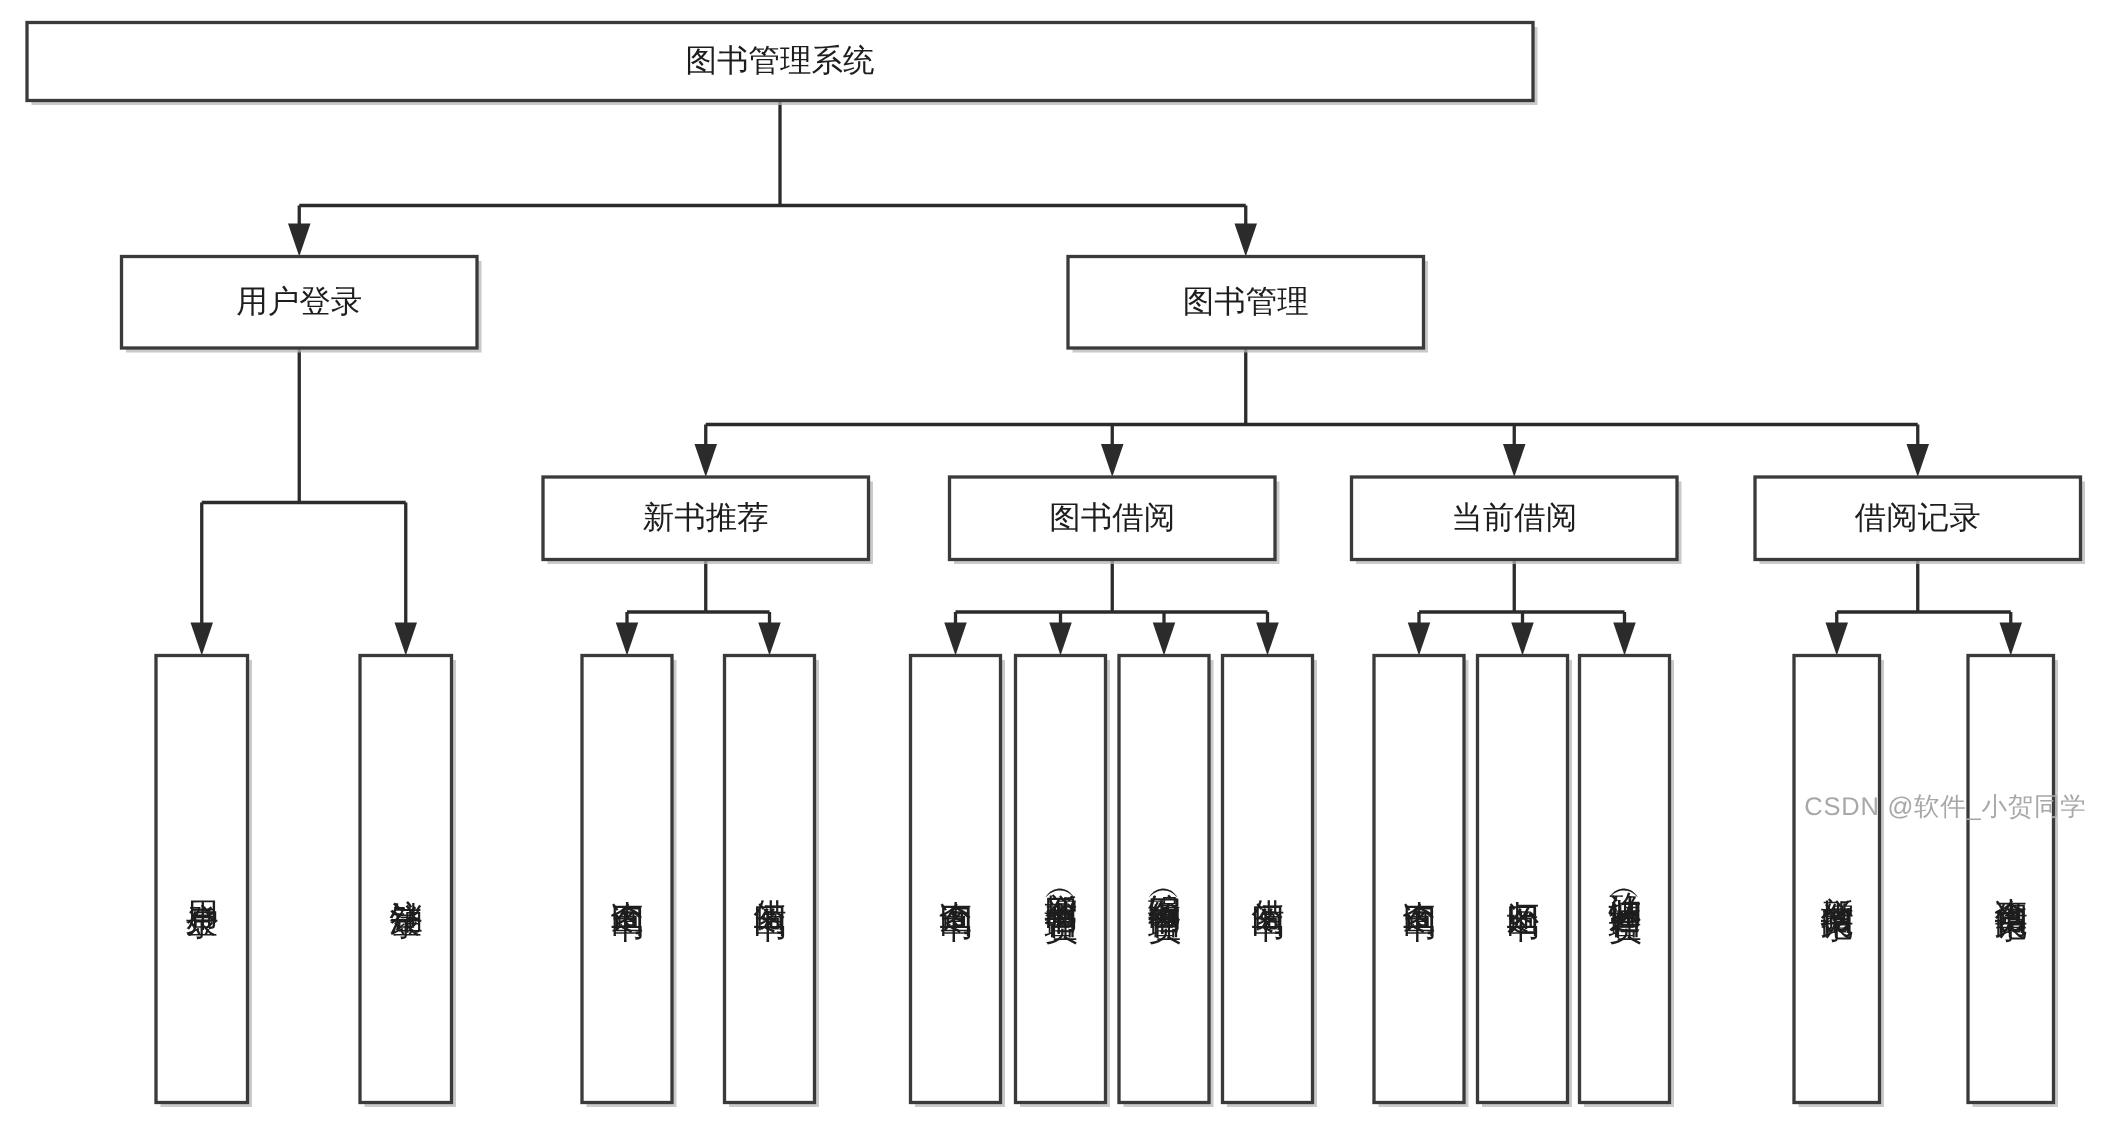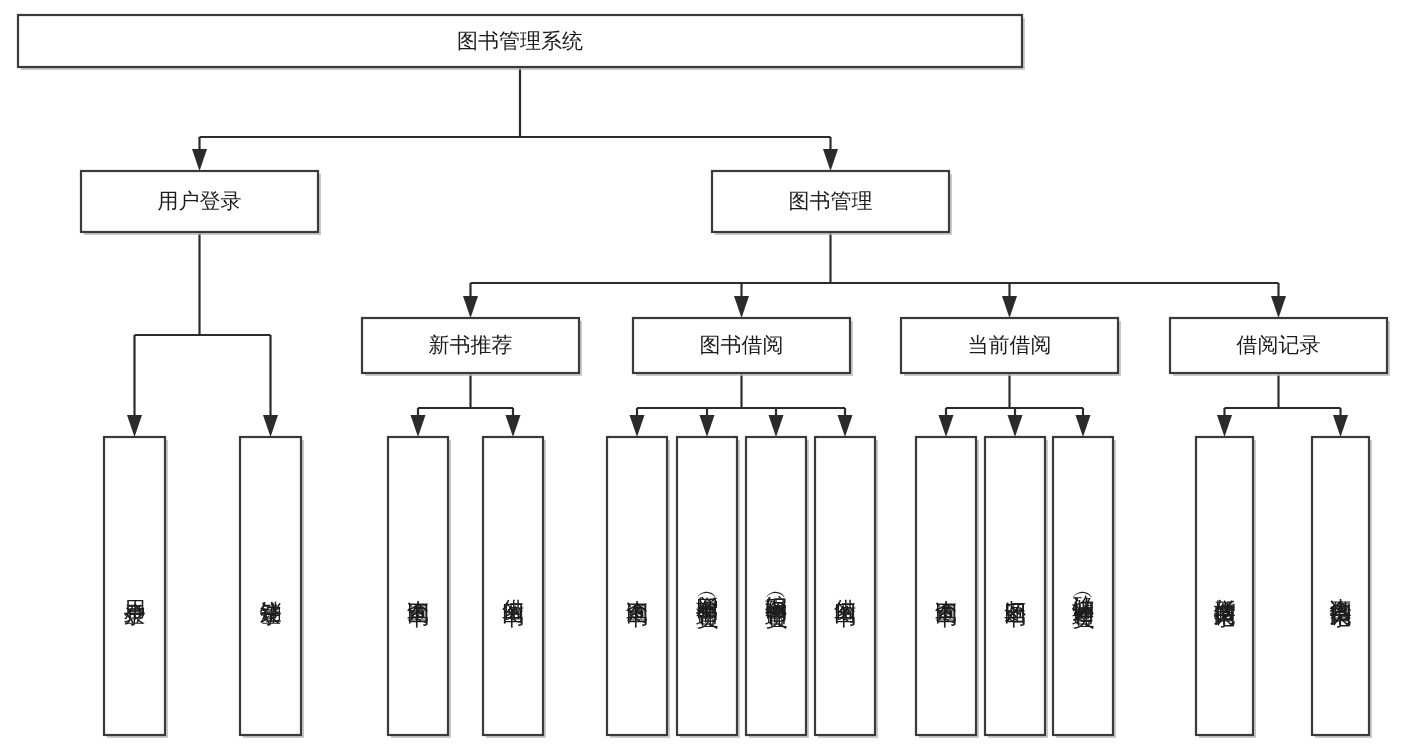--- a/index.html
+++ b/index.html
@@ -239,13 +239,14 @@
       <div class="node-label-v-wrap" style="left: 1053px; top: 437px; width: 60px; height: 298px;">
         <span class="node-label-v">确认归还（管理员）</span>
       </div>
       <div class="node-label-v-wrap" style="left: 1196px; top: 437px; width: 57px; height: 298px;">
         <span class="node-label-v">新增借阅记录</span>
       </div>
       <div class="node-label-v-wrap" style="left: 1312px; top: 437px; width: 57px; height: 298px;">
         <span class="node-label-v">查询借阅记录</span>
       </div>
     </div>
+  <div class="watermark">CSDN @软件_小贺同学</div>
 </div>
 
 </body></html>

